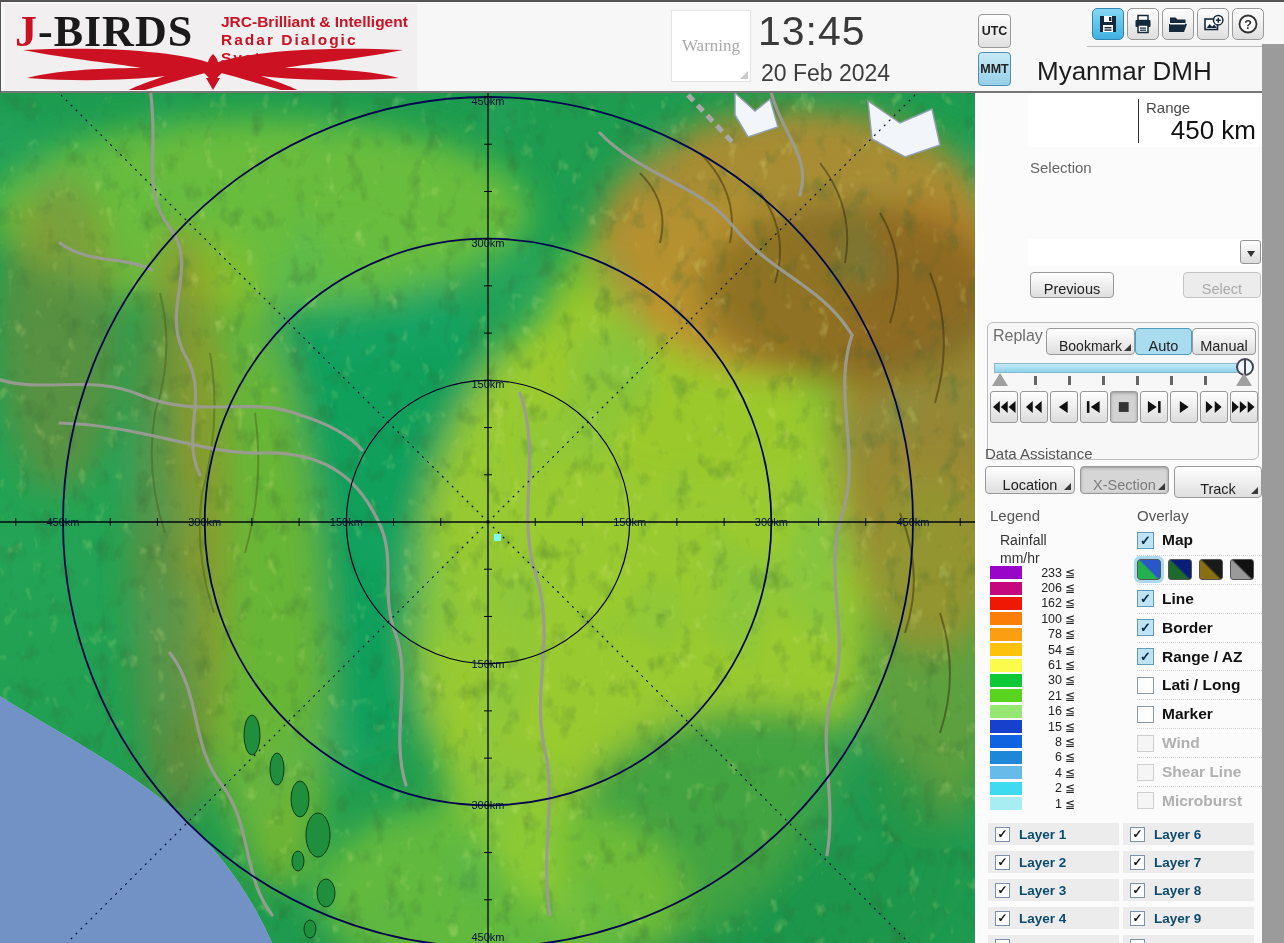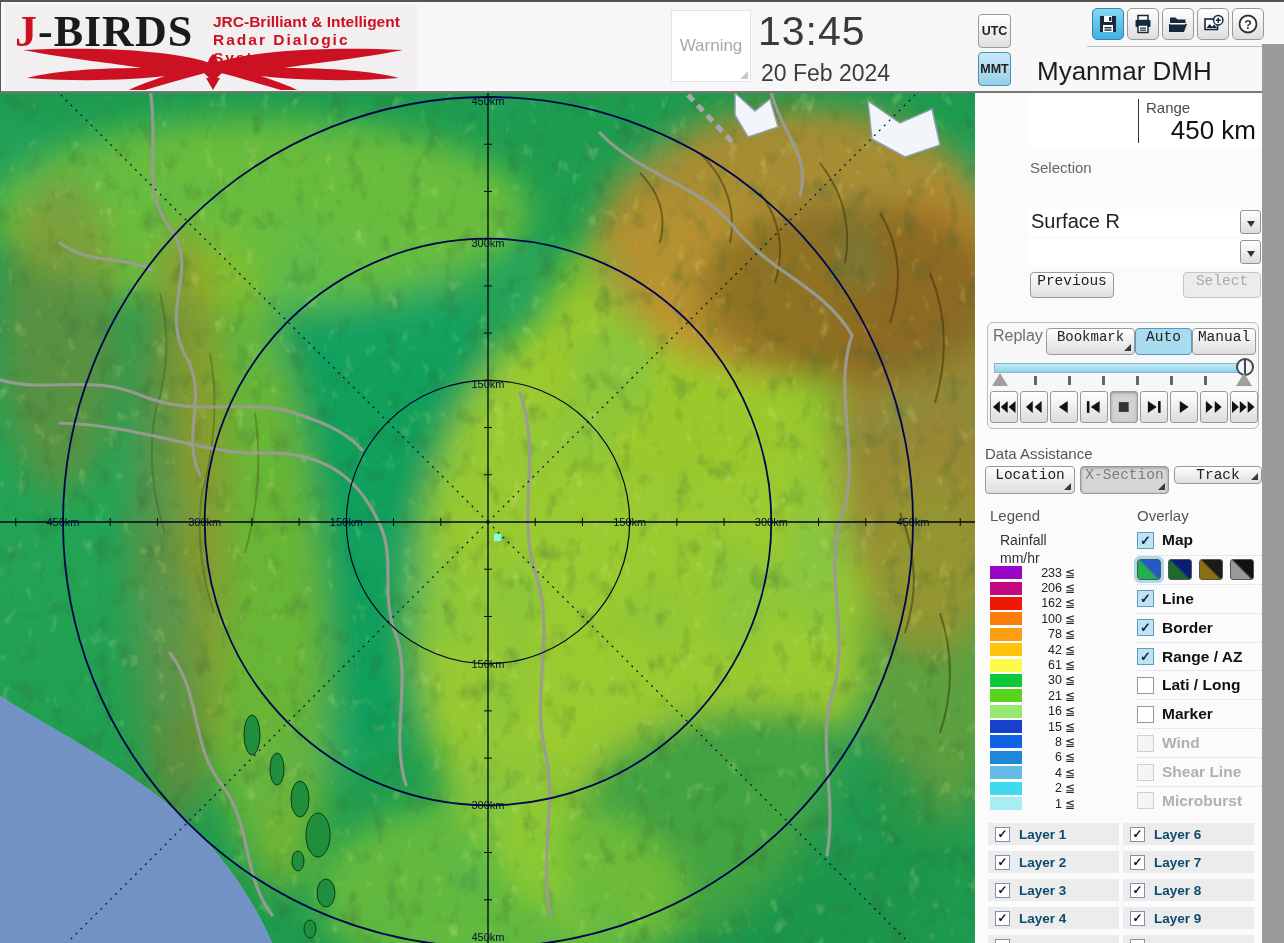--- a/index.html
+++ b/index.html
@@ -6,28 +6,28 @@
   html,body { width:1284px; height:943px; overflow:hidden; }
   body { font-family:"Liberation Sans", sans-serif; background:#fff; position:relative; }
 
   
   #header { position:absolute; left:0; top:0; width:1284px; height:93px; background:#f7f7f7;
             border-top:2px solid #555; border-left:1px solid #555; border-bottom:2px solid #777; }
   #logo { position:absolute; left:4px; top:2px; width:412px; height:86px; background:#f1efef; }
   #logo-title { position:absolute; left:10px; top:2px; font-family:"Liberation Serif", serif;
                 font-weight:bold; font-size:44px; letter-spacing:1px; color:#1a1a1a; }
   #logo-title .red { color:#cc1122; }
-  #logo-sub { position:absolute; left:208px; top:9px; color:#cc1122; font-weight:bold; line-height:1.15; }
+  #logo-sub { position:absolute; left:216px; top:9px; color:#cc1122; font-weight:bold; line-height:1.15; }
   #logo-sub .l1 { font-size:15.5px; }
   #logo-sub .l2 { font-size:15.5px; letter-spacing:2px; }
   #eagle { position:absolute; left:8px; top:44px; }
 
   #warning-btn { position:absolute; left:670px; top:8px; width:80px; height:72px; background:#fff;
                  border:1px solid #e4e4e4; color:#a9a9a9; font-size:17px; display:flex; align-items:center;
-                 justify-content:center; }
+                 justify-content:center;font-family:Liberation Serif, serif; }
   #warning-btn:after { content:""; position:absolute; right:2px; bottom:2px;
                  border-left:8px solid transparent; border-bottom:8px solid #c9c9c9; }
   #clock-time { position:absolute; left:757px; top:6px; font-size:41px; color:#3a3a3a; letter-spacing:1px; }
   #clock-date { position:absolute; left:760px; top:58px; font-size:23px; color:#3c3c3c; }
 
   .tz-btn { position:absolute; left:977px; width:33px; height:34px; font-size:12.5px; font-weight:bold;
             color:#222; border:1px solid #9a9a9a; border-radius:4px;
             background:linear-gradient(#ffffff,#e0e0e0); display:flex; align-items:center; justify-content:center; }
   #utc-btn { top:12px; }
   #mmt-btn { top:50px; background:linear-gradient(#c8e9f6,#96cfe8); border-color:#4e8fb4; }
@@ -70,32 +70,32 @@
   #selection-label { position:absolute; left:53px; top:66px; font-size:15px; color:#666; }
   .dd-row { position:absolute; left:51px; width:234px; height:27px; background:#fff; }
   #dd-row-1 { top:86px; } #dd-row-2 { top:116px; } #dd-row-3 { top:146px; }
   .dd-text { position:absolute; left:3px; top:1px; font-size:20px; color:#222; }
   .dd-btn { position:absolute; right:1px; top:1px; width:21px; height:24px; border:1px solid #949494;
             border-radius:3px; background:linear-gradient(#fff,#dcdcdc); }
   .dd-btn:after { content:""; position:absolute; left:6px; top:10px;
             border-left:4.5px solid transparent; border-right:4.5px solid transparent; border-top:6px solid #333; }
 
   .btn { border:1px solid #999; border-radius:4px; background:linear-gradient(#ffffff,#dedede);
-         color:#222; font-size:14.5px; display:flex; align-items:flex-start; justify-content:center;font-family:Liberation Mono, monospace; }
+         color:#222; font-size:14.5px; display:flex; align-items:flex-end; justify-content:center; }
   .btn.disabled { color:#aaa; border-color:#c4c4c4; background:#ececec; }
   .btn.pressed  { background:#d6d6d6; color:#7c7c7c; box-shadow:inset 0 1px 3px rgba(0,0,0,.3); }
   .corner { position:relative; }
   .corner:after { content:""; position:absolute; right:3px; bottom:3px;
                   border-left:7px solid transparent; border-bottom:7px solid #3a3a3a; }
 
   #previous-btn { position:absolute; left:53px; top:179px; width:84px; height:26px; }
   #select-btn   { position:absolute; left:206px; top:179px; width:78px; height:26px; }
 
   
-  #replay-box { position:absolute; left:10px; top:229px; width:272px; height:107px;
+  #replay-box { position:absolute; left:10px; top:229px; width:272px; height:138px;
                 border:1px solid #bdbdbd; border-radius:6px; background:#f7f7f7; }
   #replay-label { position:absolute; left:5px; top:4px; font-size:16px; color:#6e6e6e; }
   #bookmark-btn { position:absolute; left:58px; top:5px; width:89px; height:27px; font-size:14px; }
   #auto-btn     { position:absolute; left:147px; top:5px; width:57px; height:27px;
                   background:#a9dcef; border-color:#4e9cc0; }
   #manual-btn   { position:absolute; left:204px; top:5px; width:64px; height:27px; }
 
   #replay-slider { position:absolute; left:4px; top:38px; width:264px; height:26px; }
   #replay-track { position:absolute; left:2px; top:2px; right:12px; height:10px;
                   background:linear-gradient(#c2ebf7,#8fd2ea); border:1px solid #8ab8cc; }
@@ -108,21 +108,21 @@
   #rtri-left { left:0; } #rtri-right { right:4px; }
 
   #playback-row { position:absolute; left:2px; top:68px; width:268px; height:32px; display:flex; gap:2.5px; }
   .pb-btn { width:27.5px; height:32px; border:1px solid #999; border-radius:3px;
             background:linear-gradient(#ffffff,#dcdcdc); display:flex; align-items:center; justify-content:center; }
   .pb-btn.pressed { background:#d2d2d2; box-shadow:inset 0 1px 3px rgba(0,0,0,.3); }
 
   #da-label { position:absolute; left:8px; top:352px; font-size:15px; color:#555; }
   #location-btn { position:absolute; left:8px;   top:373px; width:90px; height:28px; }
   #xsection-btn { position:absolute; left:103px; top:373px; width:89px; height:28px; }
-  #track-btn    { position:absolute; left:197px; top:373px; width:88px; height:18px; }
+  #track-btn    { position:absolute; left:197px; top:373px; width:88px; height:32px; }
 
   #legend-label  { position:absolute; left:13px;  top:414px; font-size:15px; color:#555; }
   #overlay-label { position:absolute; left:160px; top:414px; font-size:15px; color:#555; }
   #legend-title  { position:absolute; left:23px; top:438px; font-size:14px; color:#333; line-height:1.3; }
   #legend-rows   { position:absolute; left:13px; top:472px; width:120px; }
   .legend-row { display:flex; align-items:center; height:15.4px; }
   .legend-swatch { width:32px; height:13px; }
   .legend-val { width:40px; text-align:right; font-size:12.5px; color:#222; }
   .legend-leq { margin-left:3px; font-size:12px; color:#222; }
 
@@ -409,24 +409,20 @@
 
 <div id="panel">
 
   <div id="range-box">
     <div id="range-divider"></div>
     <div id="range-label">Range</div>
     <div id="range-value">450 km</div>
   </div>
 
   <div id="selection-label">Selection</div>
-  <div id="dd-row-2" class="dd-row">
-    <span class="dd-text">Surface R</span>
-    <span class="dd-btn"></span>
-  </div>
   <div id="dd-row-3" class="dd-row">
     <span class="dd-text"></span>
     <span class="dd-btn"></span>
   </div>
   <div id="previous-btn" class="btn">
       <span>Previous</span>
     </div>
   <div id="select-btn" class="btn disabled">
       <span>Select</span>
     </div>
@@ -561,21 +557,21 @@
         <span class="legend-val">100</span>
         <span class="legend-leq">≦</span>
       </div>
       <div class="legend-row">
         <span class="legend-swatch" style="background: rgb(251, 158, 18);"></span>
         <span class="legend-val">78</span>
         <span class="legend-leq">≦</span>
       </div>
       <div class="legend-row">
         <span class="legend-swatch" style="background: rgb(252, 194, 12);"></span>
-        <span class="legend-val">42</span>
+        <span class="legend-val">54</span>
         <span class="legend-leq">≦</span>
       </div>
       <div class="legend-row">
         <span class="legend-swatch" style="background: rgb(251, 251, 76);"></span>
         <span class="legend-val">61</span>
         <span class="legend-leq">≦</span>
       </div>
       <div class="legend-row">
         <span class="legend-swatch" style="background: rgb(13, 200, 55);"></span>
         <span class="legend-val">30</span>

